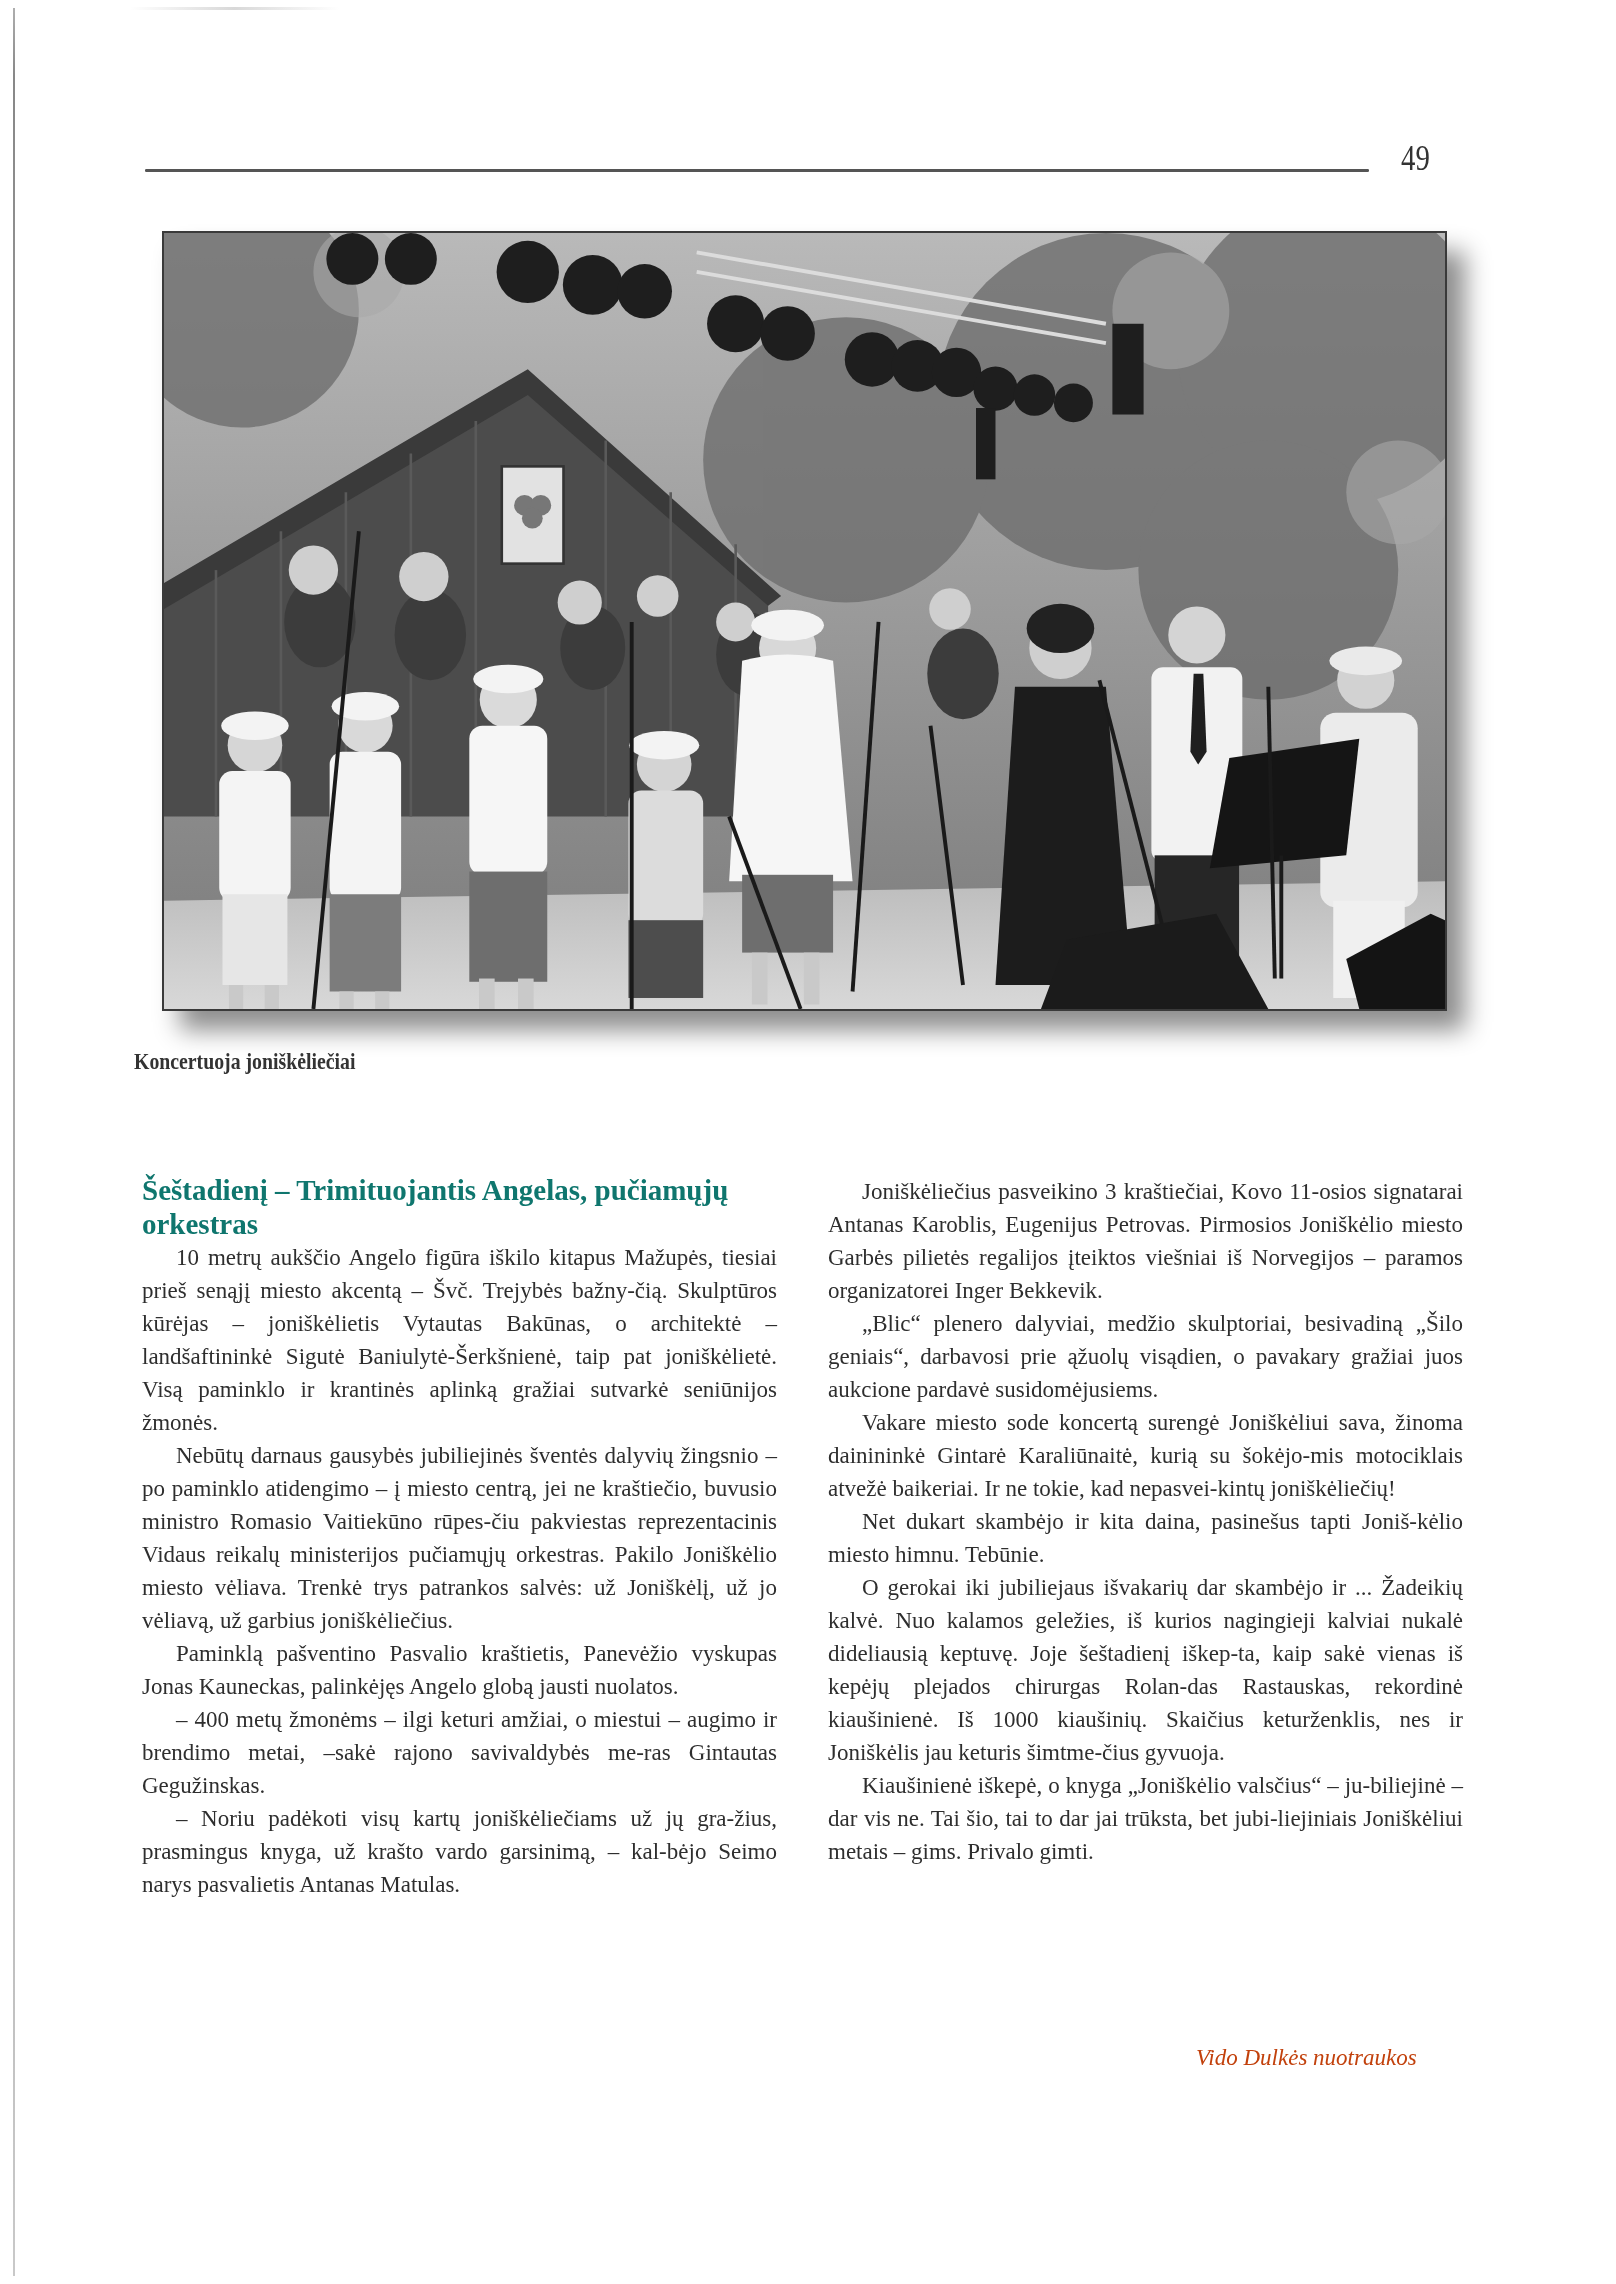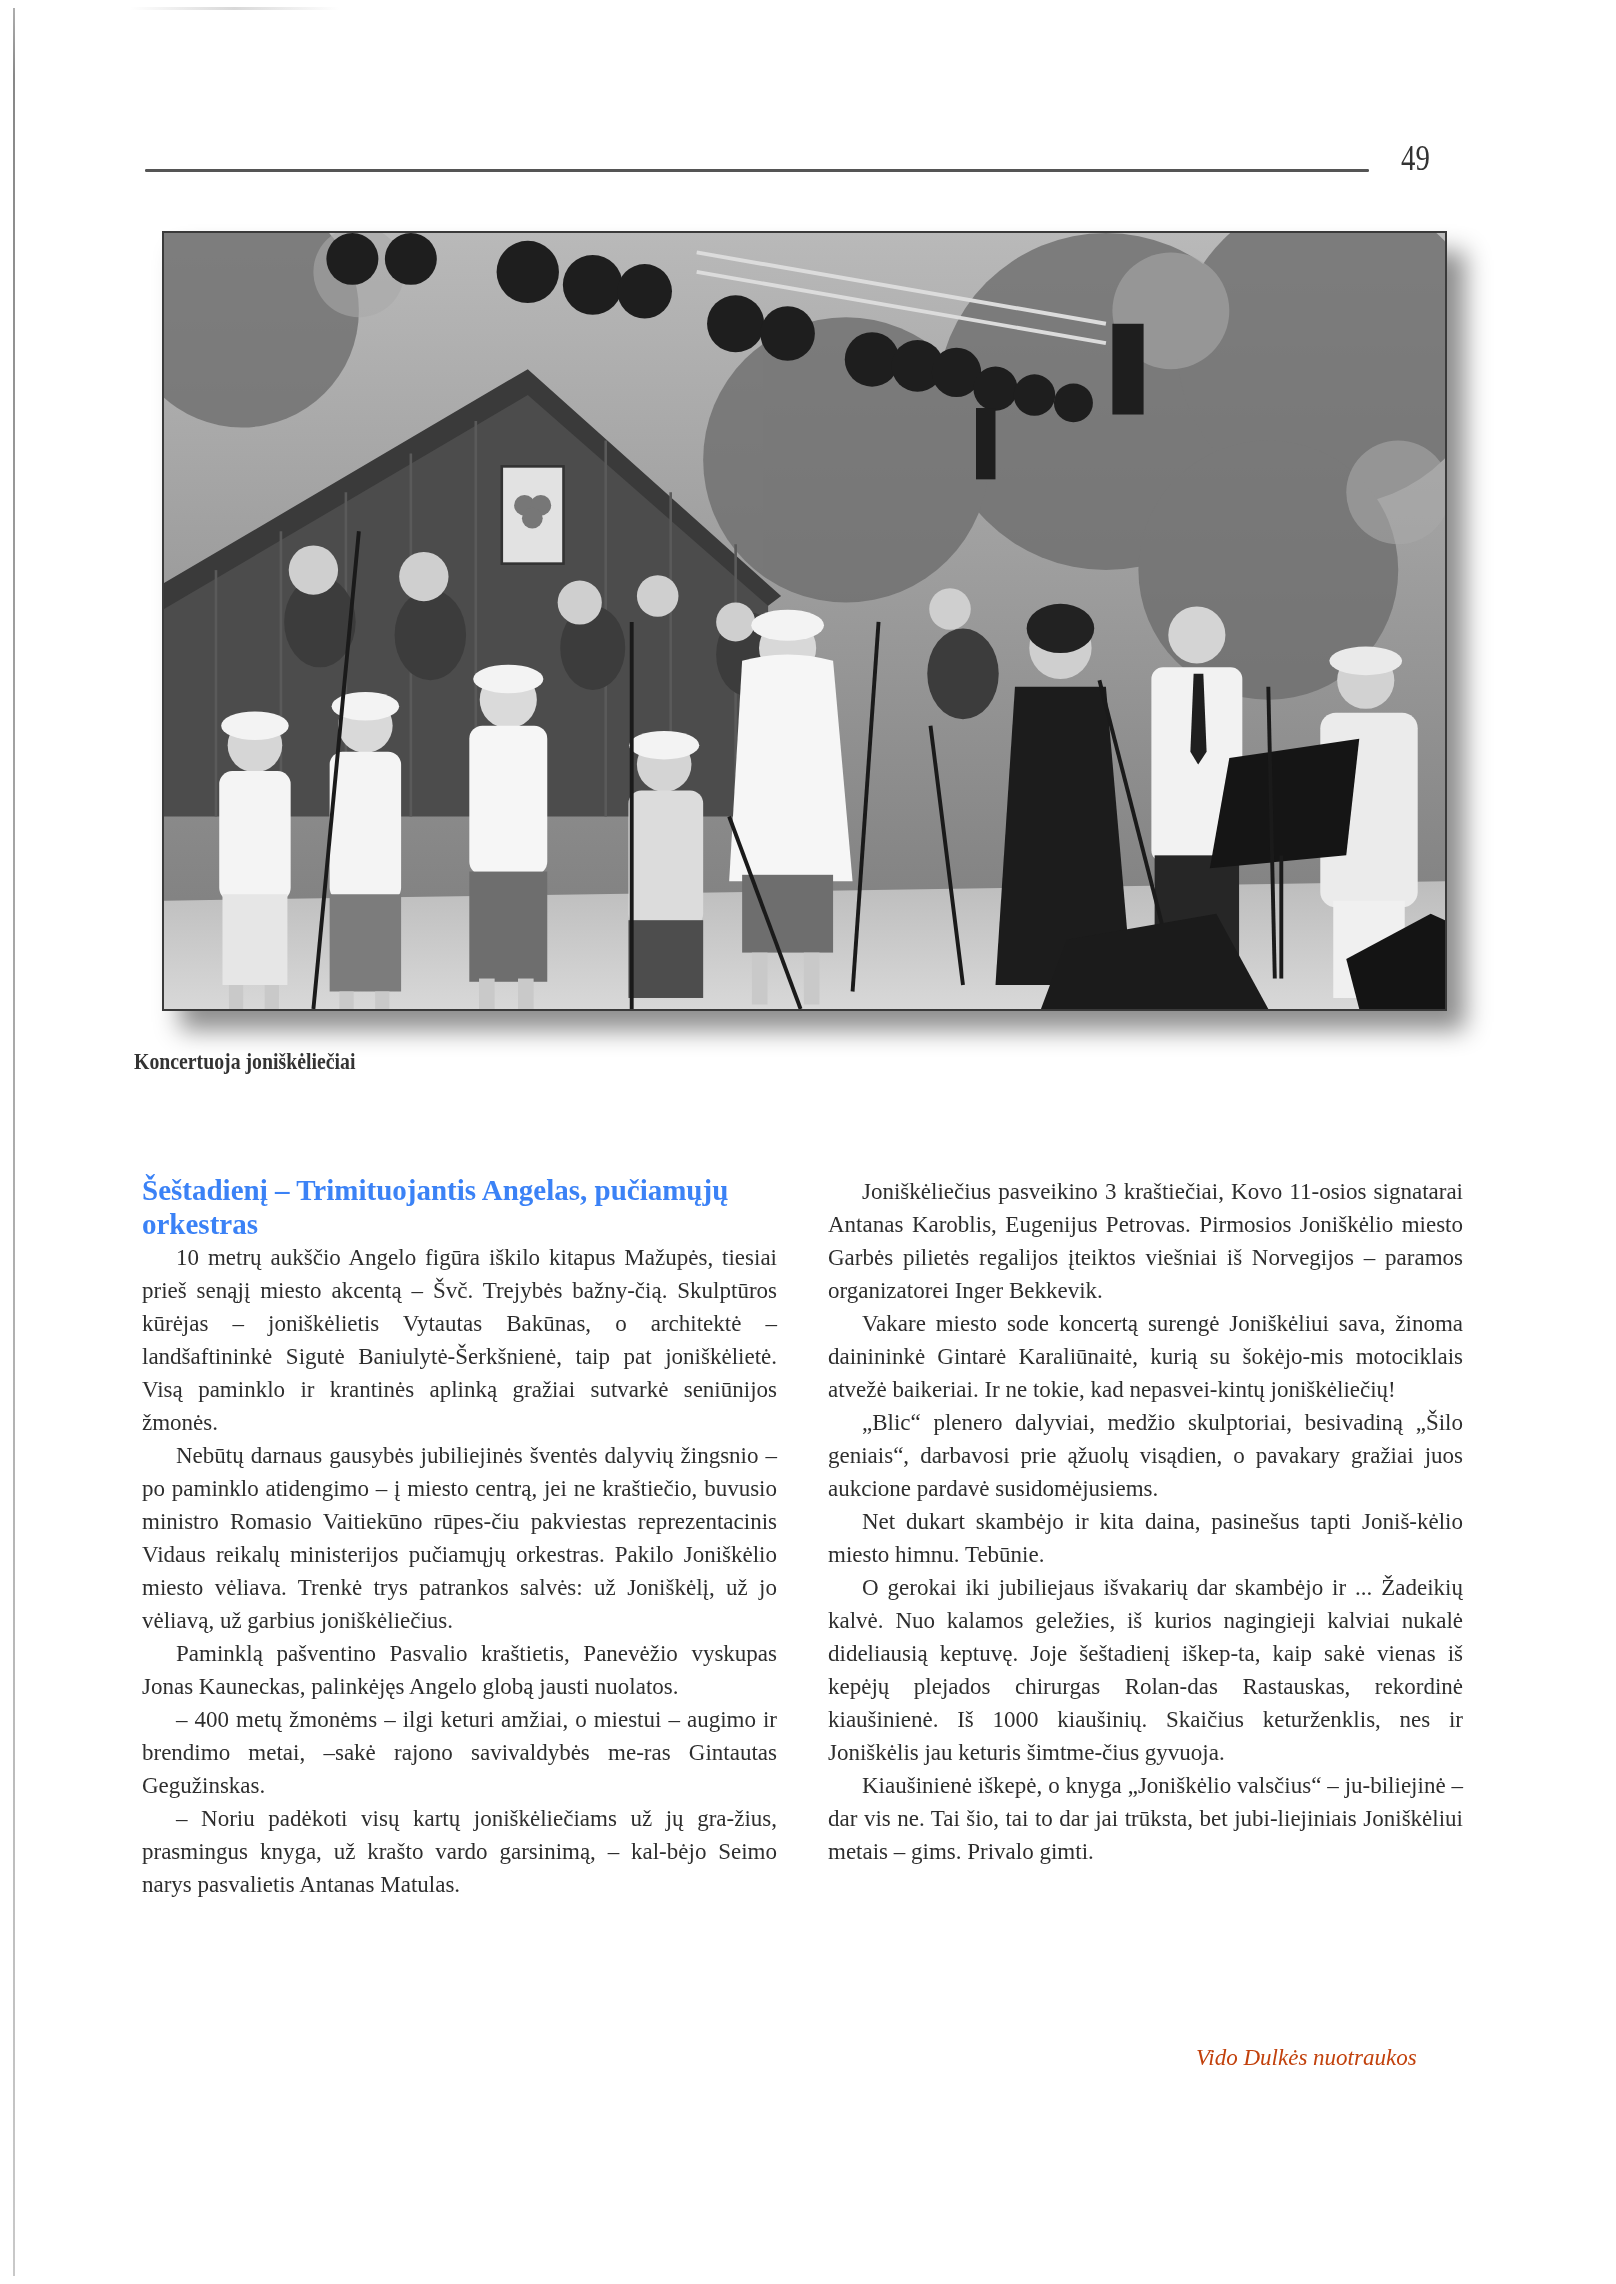--- a/index.html
+++ b/index.html
@@ -21,21 +21,21 @@
   .photo-wrap svg { display: block; width: 100%; height: 100%; }
 
   .caption { position: absolute; left: 134px; top: 1049px; font-size: 23px; font-weight: bold; color: #333;
     transform: scaleX(0.86); transform-origin: left top; }
 
   .col { position: absolute; top: 1173px; width: 635px; font-size: 23px; line-height: 33px; text-align: justify; color: #2e2e2e; }
   .col-left { left: 142px; }
   .col-right { left: 828px; top: 1175px; }
   .col p { margin: 0; text-indent: 34px; hyphens: manual; }
   .article-title { font-weight: bold; font-size: 29px; line-height: 34px; margin: 0 0 40px 25px; text-indent: 0 !important;
-    text-align: left; color: #3b82f6; }
+    text-align: left; color: #0f766e; }
   .credit { position: absolute; left: 1196px; top: 2045px; font-style: italic; font-size: 23px; color: #c2410c; }
 </style>
 </head>
 <body>
 
 <div class="scan-edge"></div>
 <div class="scan-smudge"></div>
 
 <div class="header-rule"></div>
 <div class="page-number">49</div>
@@ -211,21 +211,21 @@
   <p class="article-title">Šeštadienį – Trimituojantis Angelas, pučiamųjų orkestras</p>
   <p>10 metrų aukščio Angelo figūra iškilo kitapus Mažupės, tiesiai prieš senąjį miesto akcentą – Švč. Trejybės bažny-čią. Skulptūros kūrėjas – joniškėlietis Vytautas Bakūnas, o architektė – landšaftininkė Sigutė Baniulytė-Šerkšnienė, taip pat joniškėlietė. Visą paminklo ir krantinės aplinką gražiai sutvarkė seniūnijos žmonės.</p>
   <p>Nebūtų darnaus gausybės jubiliejinės šventės dalyvių žingsnio – po paminklo atidengimo – į miesto centrą, jei ne kraštiečio, buvusio ministro Romasio Vaitiekūno rūpes-čiu pakviestas reprezentacinis Vidaus reikalų ministerijos pučiamųjų orkestras. Pakilo Joniškėlio miesto vėliava. Trenkė trys patrankos salvės: už Joniškėlį, už jo vėliavą, už garbius joniškėliečius.</p>
   <p>Paminklą pašventino Pasvalio kraštietis, Panevėžio vyskupas Jonas Kauneckas, palinkėjęs Angelo globą jausti nuolatos.</p>
   <p>– 400 metų žmonėms – ilgi keturi amžiai, o miestui – augimo ir brendimo metai, –sakė rajono savivaldybės me-ras Gintautas Gegužinskas.</p>
   <p>– Noriu padėkoti visų kartų joniškėliečiams už jų gra-žius, prasmingus knyga, už krašto vardo garsinimą, – kal-bėjo Seimo narys pasvalietis Antanas Matulas.</p>
 </div>
 
 <div class="col col-right">
   <p>Joniškėliečius pasveikino 3 kraštiečiai, Kovo 11-osios signatarai Antanas Karoblis, Eugenijus Petrovas. Pirmosios Joniškėlio miesto Garbės pilietės regalijos įteiktos viešniai iš Norvegijos – paramos organizatorei Inger Bekkevik.</p>
+  <p>„Blic“ plenero dalyviai, medžio skulptoriai, besivadiną „Šilo geniais“, darbavosi prie ąžuolų visądien, o pavakary gražiai juos aukcione pardavė susidomėjusiems.</p>
   <p>Vakare miesto sode koncertą surengė Joniškėliui sava, žinoma dainininkė Gintarė Karaliūnaitė, kurią su šokėjo-mis motociklais atvežė baikeriai. Ir ne tokie, kad nepasvei-kintų joniškėliečių!</p>
-  <p>„Blic“ plenero dalyviai, medžio skulptoriai, besivadiną „Šilo geniais“, darbavosi prie ąžuolų visądien, o pavakary gražiai juos aukcione pardavė susidomėjusiems.</p>
   <p>Net dukart skambėjo ir kita daina, pasinešus tapti Joniš-kėlio miesto himnu. Tebūnie.</p>
   <p>O gerokai iki jubiliejaus išvakarių dar skambėjo ir ... Žadeikių kalvė. Nuo kalamos geležies, iš kurios nagingieji kalviai nukalė dideliausią keptuvę. Joje šeštadienį iškep-ta, kaip sakė vienas iš kepėjų plejados chirurgas Rolan-das Rastauskas, rekordinė kiaušinienė. Iš 1000 kiaušinių. Skaičius keturženklis, nes ir Joniškėlis jau keturis šimtme-čius gyvuoja.</p>
   <p>Kiaušinienė iškepė, o knyga „Joniškėlio valsčius“ – ju-biliejinė – dar vis ne. Tai šio, tai to dar jai trūksta, bet jubi-liejiniais Joniškėliui metais – gims. Privalo gimti.</p>
 </div>
 
 <div class="credit">Vido Dulkės nuotraukos</div>
 
 
 </body></html>

